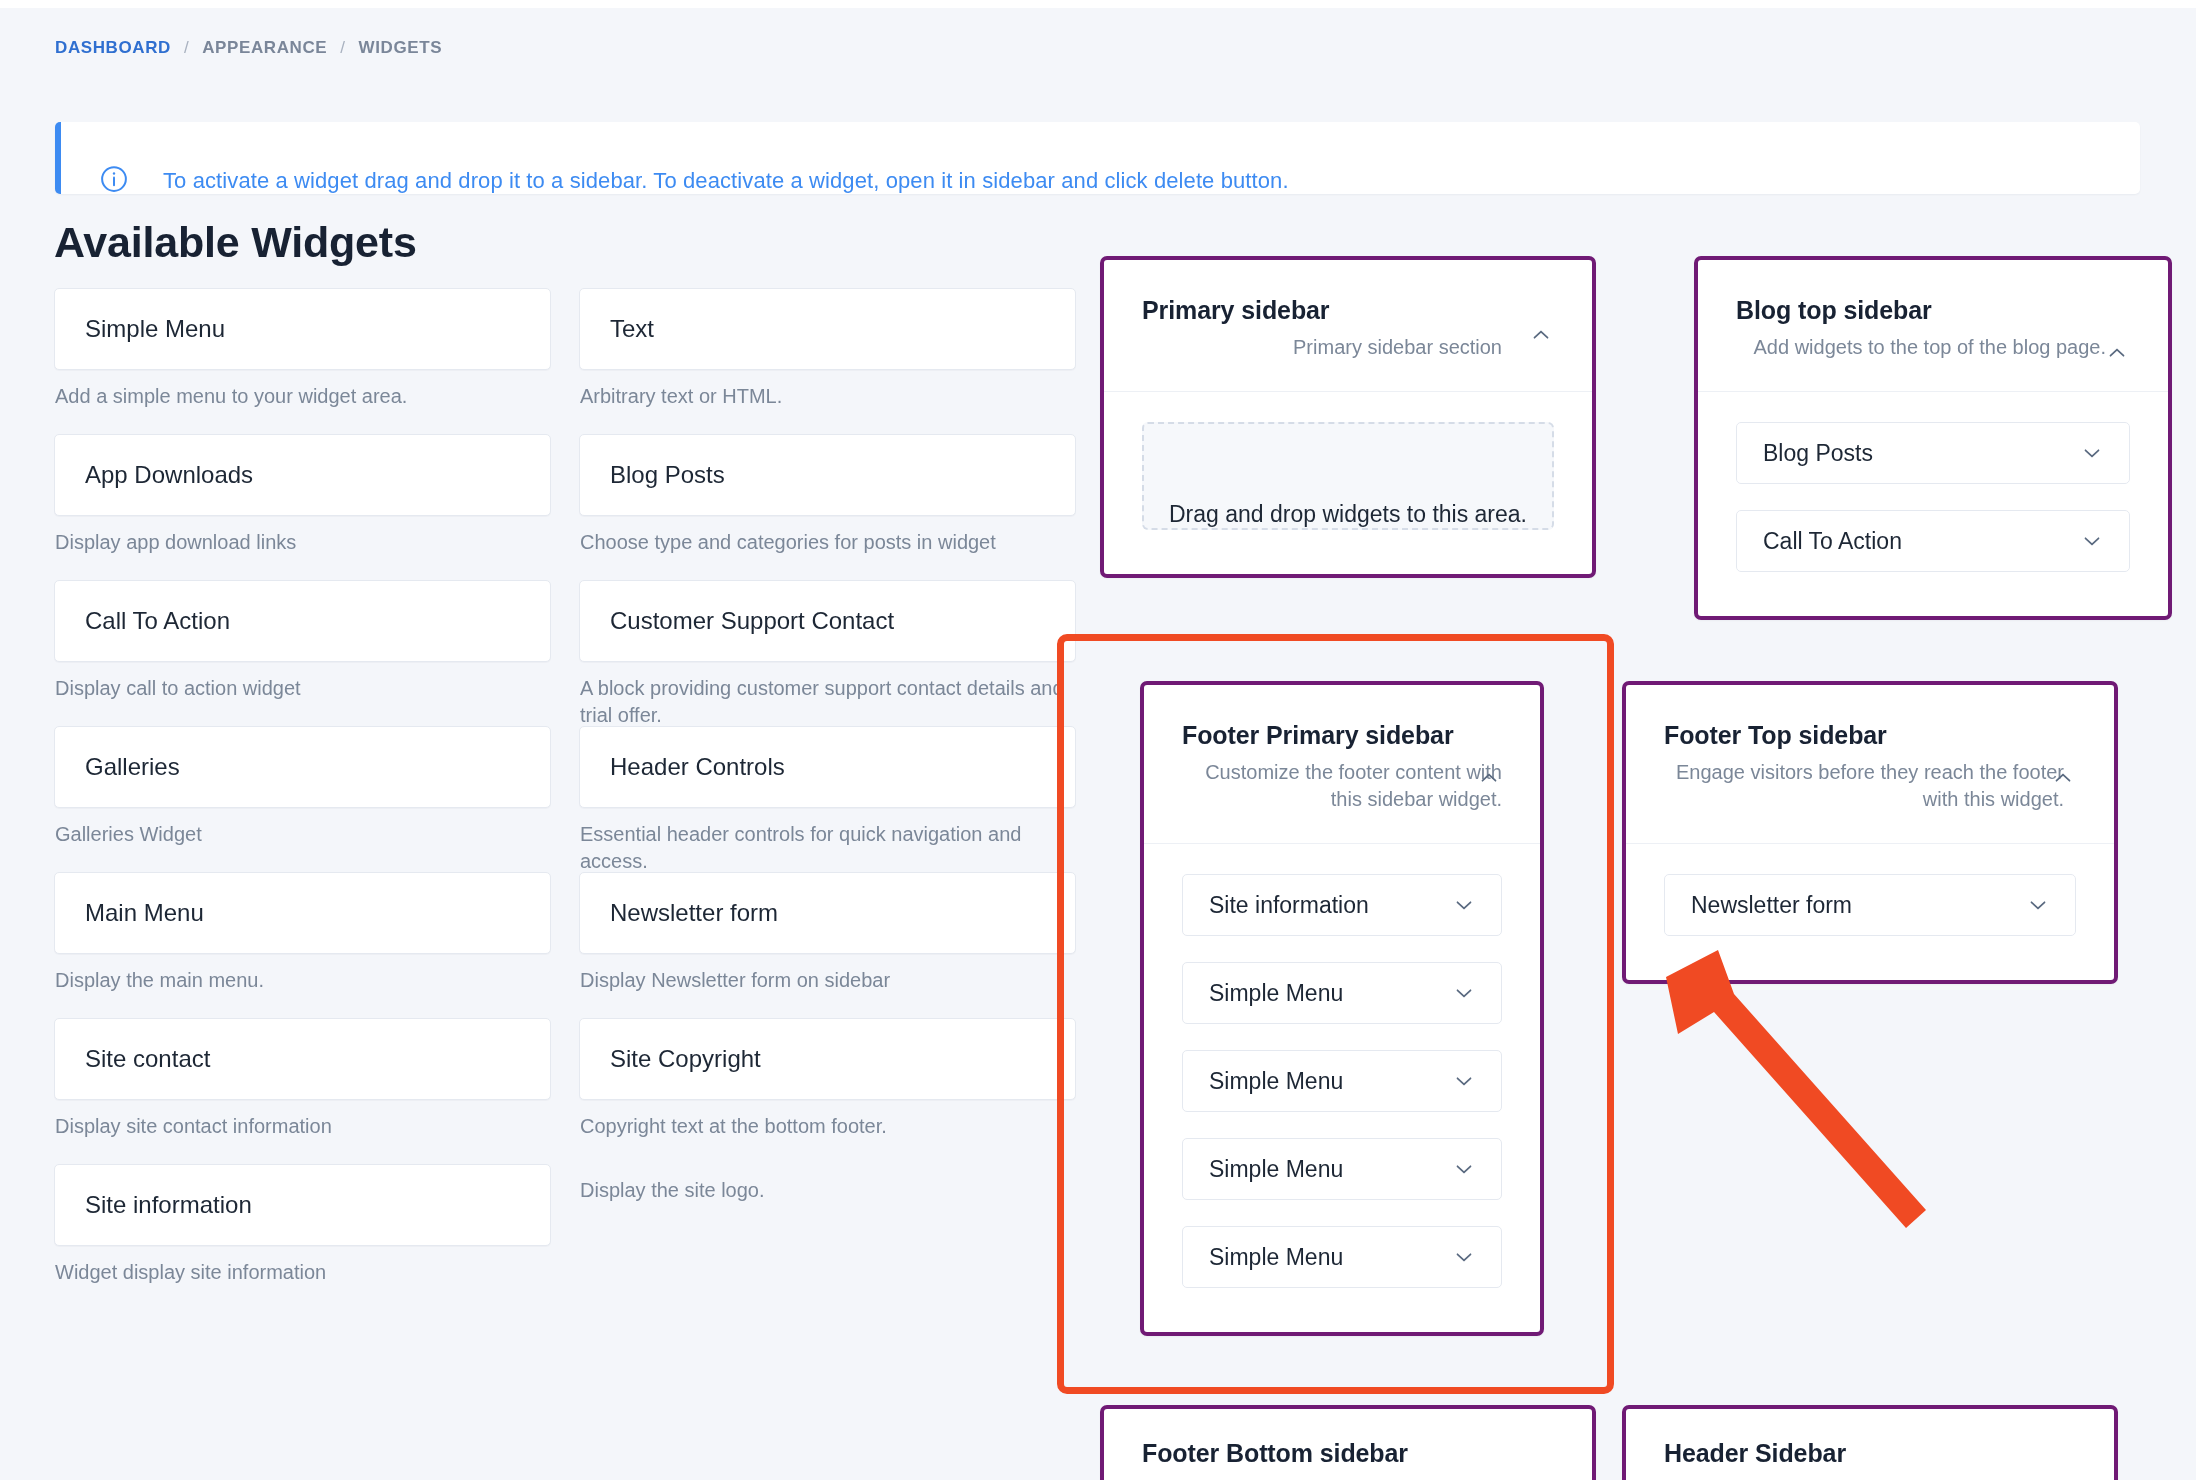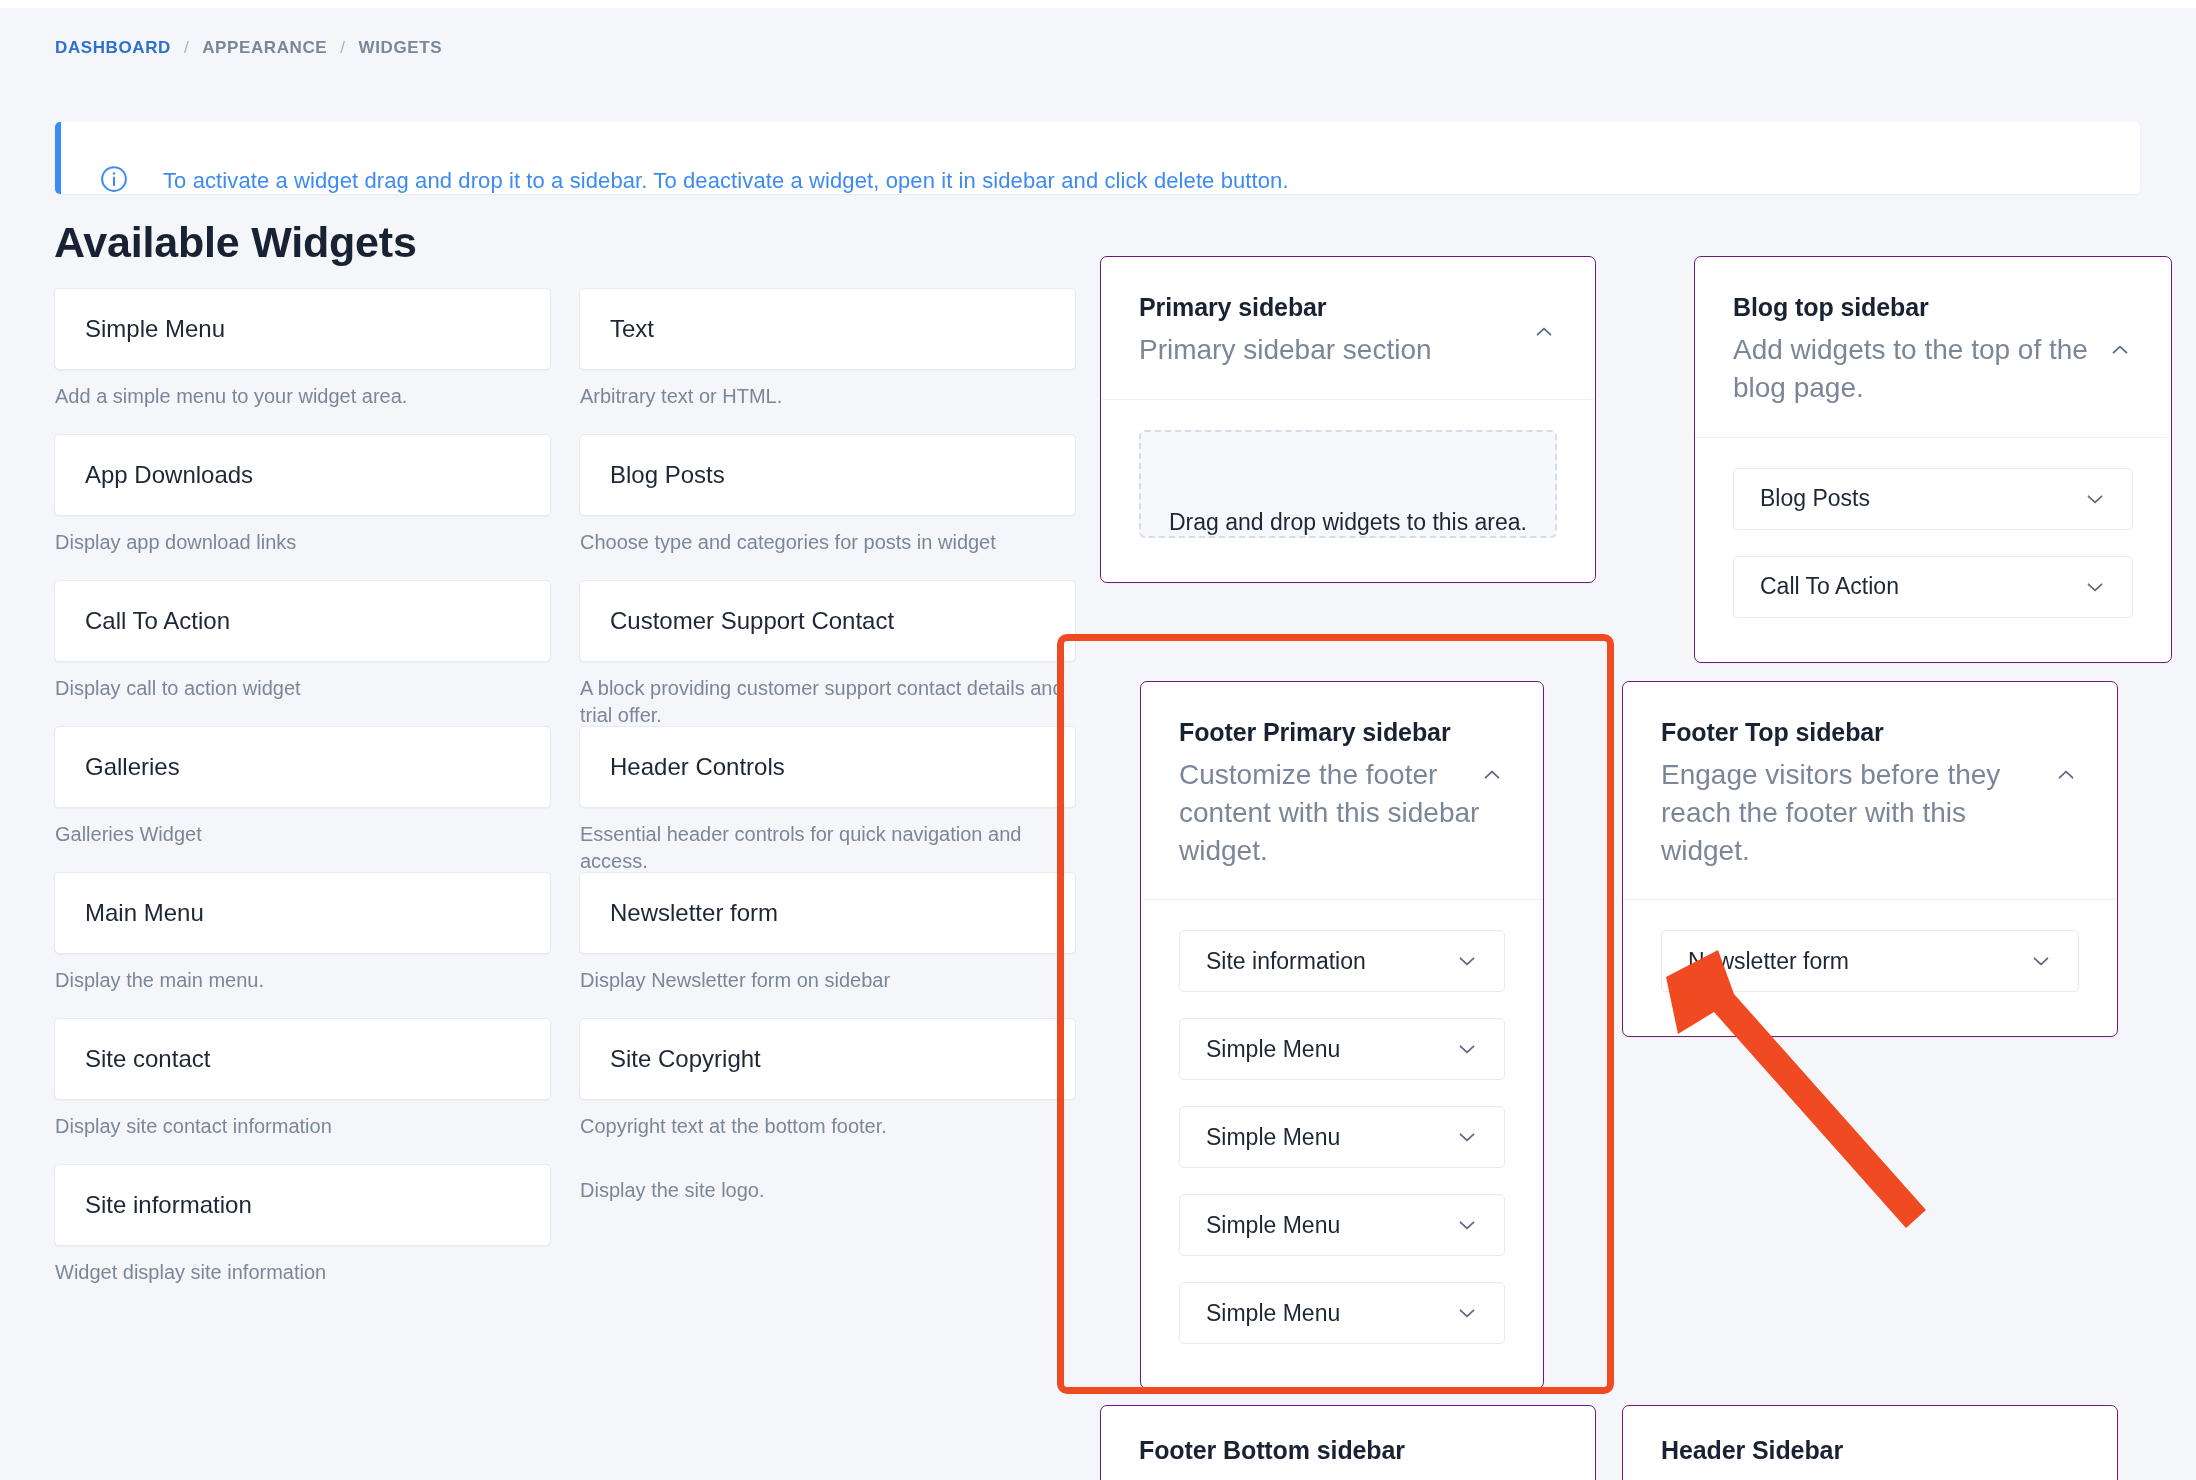--- a/index.html
+++ b/index.html
@@ -114,43 +114,44 @@
     padding-left: 1px;
     font-size: 20px;
     line-height: 1.35;
     color: #7b8798;
   }
 
   
   .panel {
     position: absolute;
     background: #ffffff;
-    border: 1px solid #701a75;
+    border: 4px solid #701a75;
     border-radius: 7px;
     box-shadow: 0 1px 2px rgba(20,30,60,.04);
     overflow: hidden;
   }
   .panel-head {
     padding: 36px 38px 30px 38px;
     position: relative;
     border-bottom: 1px solid #edf0f5;
   }
   .panel-head.noborder { border-bottom: none; }
   .panel-title {
     font-size: 25px;
     font-weight: 700;
     color: #182233;
     letter-spacing: -.1px;
   }
   .panel-sub {
     margin-top: 9px;
-    font-size: 28px;
+    font-size: 20px;
     line-height: 1.35;
     color: #7b8798;
     max-width: 360px;
+    text-align: right;
   }
   .chev-collapse {
     position: absolute;
     right: 38px;
     top: 72px;
   }
   .panel-body { padding: 30px 38px 44px 38px; }
 
   .dropzone {
     height: 108px;

